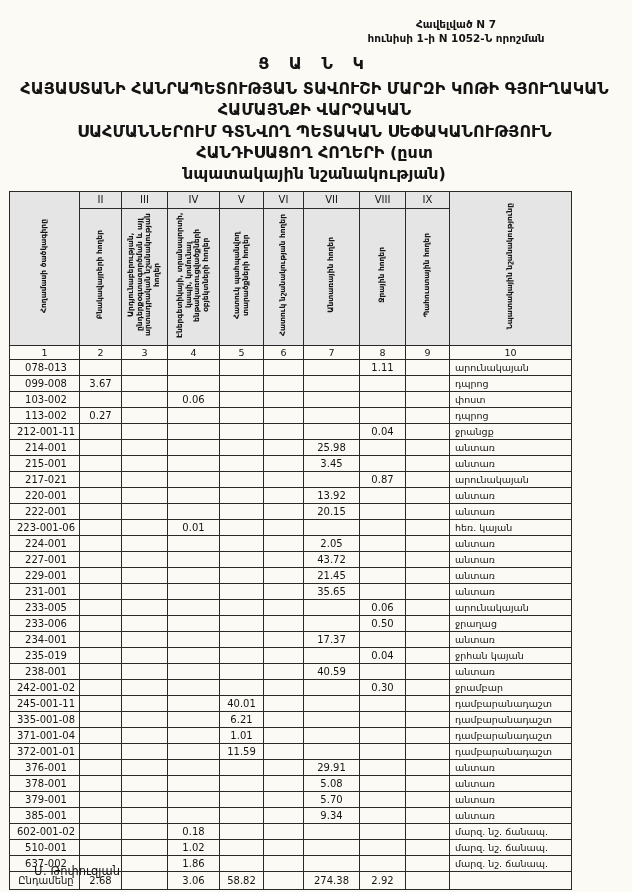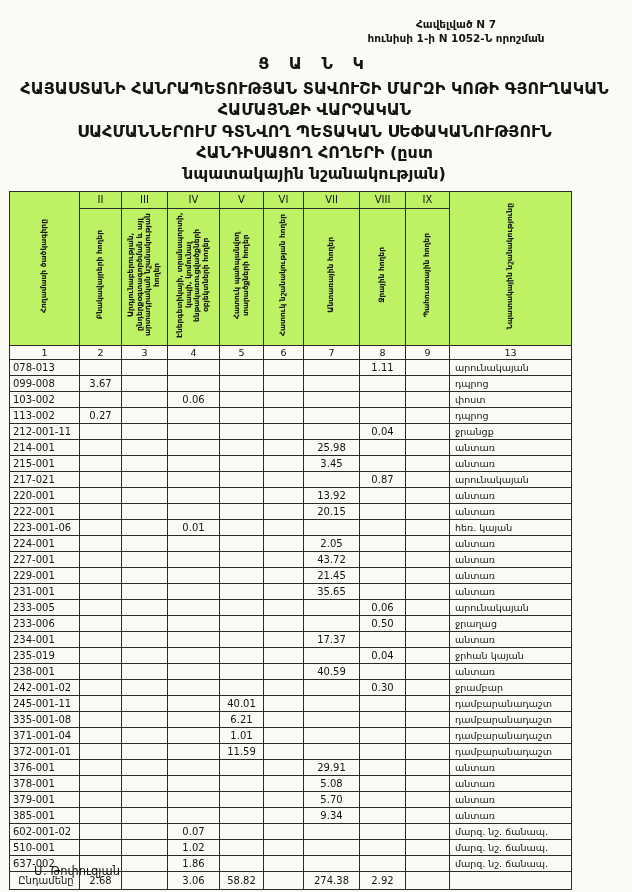--- a/index.html
+++ b/index.html
@@ -39,39 +39,39 @@
   table{
     border-collapse:collapse;
     table-layout:fixed;
     margin-left:0;
   }
   th,td{
     border:1px solid #2a2a2a;
     overflow:hidden;
     padding:0;
   }
-  thead th{vertical-align:middle;font-weight:bold;background:#bef264;}
+  thead th{vertical-align:middle;font-weight:bold;background:#e5e5e5;}
   .numcell{font-size:10px;height:16px;text-align:center;font-weight:normal;}
   .vrow th{height:132px;}
   .vh{
     writing-mode:vertical-rl;
     transform:rotate(180deg);
     display:inline-block;
     font-size:7.5px;
     font-weight:bold;
     line-height:1.15;
     max-height:128px;
     margin:2px 0;
   }
   th.tall .vh{max-height:144px;}
   .cnum-row td{
     height:13px;font-size:9.5px;text-align:center;
   }
   tbody td{height:15px;font-size:10px;}
-  td.code{text-align:left;padding-left:3px;white-space:nowrap;}
+  td.code{text-align:center;padding-left:3px;white-space:nowrap;}
   td.val{text-align:center;}
   td.note{text-align:left;padding-left:5px;font-size:9.5px;white-space:nowrap;}
   tr.total td{height:17px;}
   td.total-label{text-align:center;}
 
   .footer{
     position:absolute;
     left:0;right:0;
     bottom:12px;
     display:flex;
@@ -140,21 +140,21 @@
       <tr class="cnum-row">
         <td>1</td>
         <td>2</td>
         <td>3</td>
         <td>4</td>
         <td>5</td>
         <td>6</td>
         <td>7</td>
         <td>8</td>
         <td>9</td>
-        <td>13</td>
+        <td>10</td>
       </tr>
     </thead>
     <tbody>
         <tr>
           <td class="code">078-013</td>
           <td class="val"></td>
           <td class="val"></td>
           <td class="val"></td>
           <td class="val"></td>
           <td class="val"></td>
@@ -496,21 +496,21 @@
           <td class="val"></td>
           <td class="val">9.34</td>
           <td class="val"></td>
           <td class="val"></td>
           <td class="note">անտառ</td>
         </tr>
         <tr>
           <td class="code">602-001-02</td>
           <td class="val"></td>
           <td class="val"></td>
-          <td class="val">0.07</td>
+          <td class="val">0.18</td>
           <td class="val"></td>
           <td class="val"></td>
           <td class="val"></td>
           <td class="val"></td>
           <td class="val"></td>
           <td class="note">մարզ. նշ. ճանապ.</td>
         </tr>
         <tr>
           <td class="code">510-001</td>
           <td class="val"></td>

